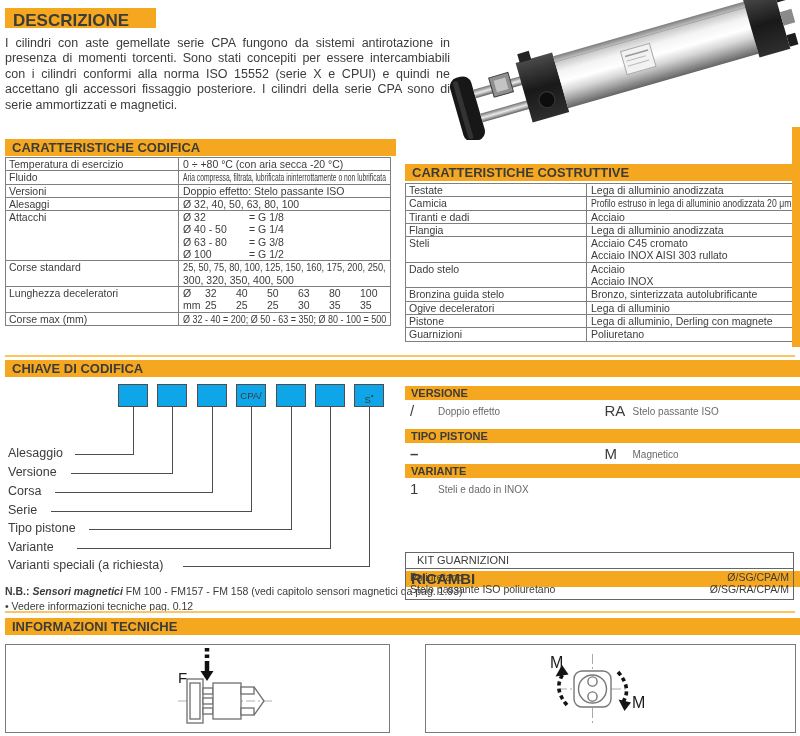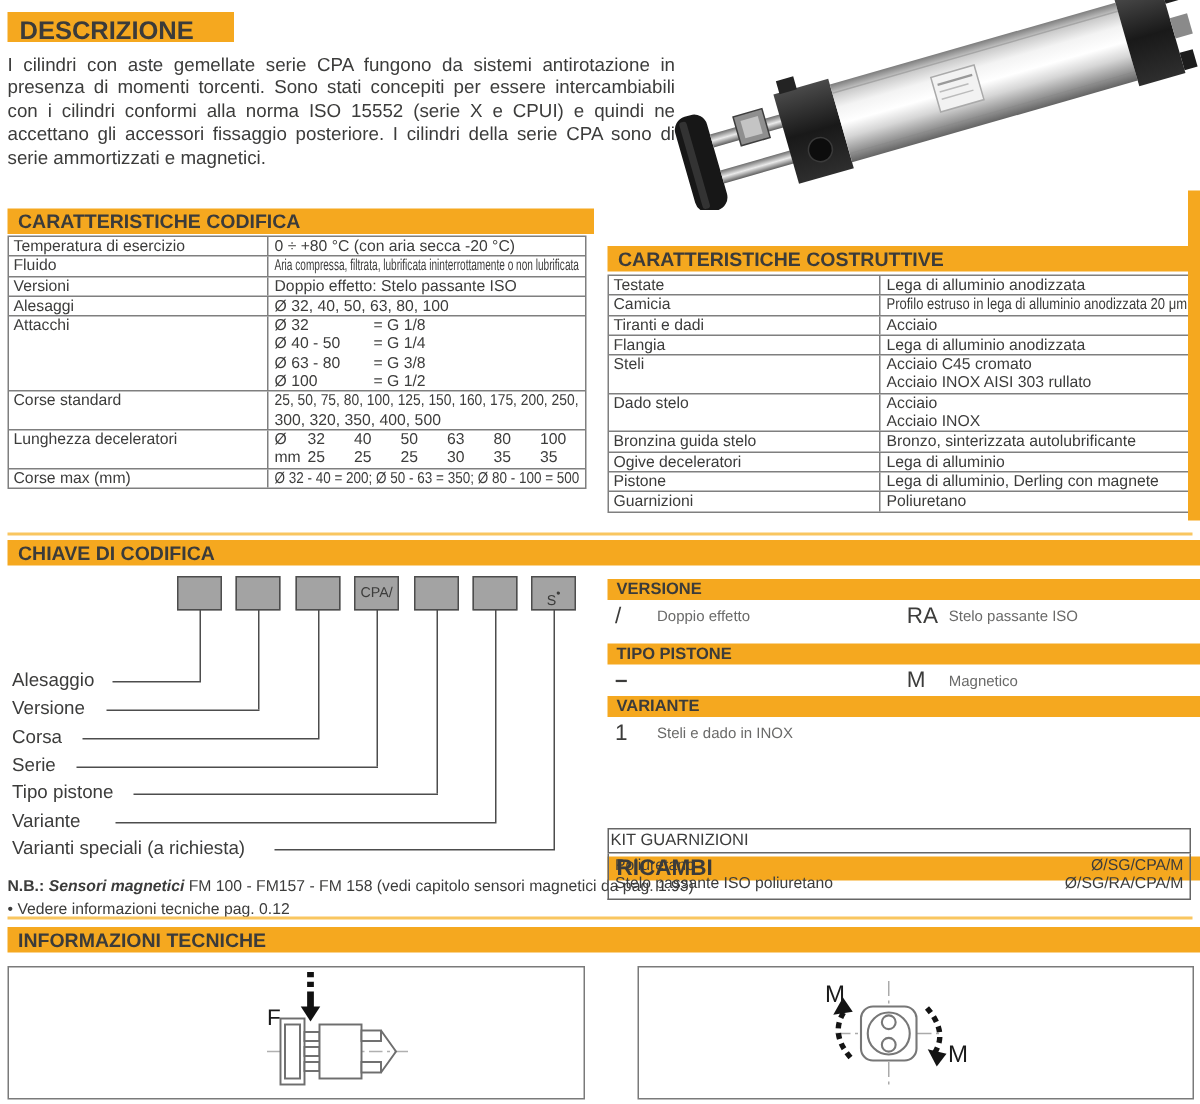--- a/index.html
+++ b/index.html
@@ -40,39 +40,39 @@
   .t-label{border-right:1px solid #7f7f7f;padding:0 3px;white-space:nowrap;overflow:hidden;}
   #tech-table .t-label{flex:0 0 166px;}
   #costr-table .t-label{flex:0 0 174px;}
   .t-val{flex:1;padding:0 4px;min-width:0;overflow:hidden;}
   .t-line{white-space:nowrap;}
   .pair-a{display:inline-block;width:66px;}
   .cell0{display:inline-block;width:22px;}
   .cell{display:inline-block;width:31px;}
   
   #codifica{position:absolute;left:5px;top:383px;width:396px;height:200px;}
-  .kbox{position:absolute;top:1px;width:28px;height:21px;background:#a3a3a3;border:1px solid #4d4d4d;
+  .kbox{position:absolute;top:1px;width:28px;height:21px;background:#0ea5e9;border:1px solid #4d4d4d;
     font-size:9.5px;line-height:21px;text-align:center;font-weight:normal;color:#3c3c3b;}
   .kbox sup{font-size:8px;vertical-align:5px;}
   .kv{position:absolute;width:1px;background:#4d4d4d;}
   .kh{position:absolute;height:1px;background:#4d4d4d;}
   .klabel{position:absolute;left:3px;font-size:12.5px;white-space:nowrap;color:#3c3c3b;}
   #nb-line{position:absolute;left:5px;top:585px;font-size:10.5px;white-space:nowrap;}
   #nb-line .bi{font-style:italic;font-weight:bold;}
   #nb-line2{position:absolute;left:5px;top:600px;font-size:10.5px;white-space:nowrap;}
   
   .code-row{position:absolute;left:405px;width:389px;height:26px;display:flex;}
   #versione-row{top:402px;} #tipo-row{top:445px;} #variante-row{top:480px;}
   .entry{flex:0 0 50%;display:flex;align-items:flex-start;}
   .entry .code{font-size:15px;min-width:24px;padding-left:5px;color:#3c3c3b;}
   .entry .bolddash{font-weight:bold;}
   .entry .desc{font-size:10px;color:#6a6a69;margin-top:4px;padding-left:4px;white-space:nowrap;}
   
   #kit-table{position:absolute;left:405px;top:552px;width:389px;}
-  .kit-head{border:1px solid #666;height:15px;line-height:15px;padding-left:1px;font-size:11px;}
+  .kit-head{border:1px solid #666;height:15px;line-height:15px;padding-left:11px;font-size:11px;}
   .kit-body{border:1px solid #666;border-top:none;padding:3px 4px 4px;}
   .kit-row{display:flex;justify-content:space-between;font-size:10.5px;line-height:11.5px;}
   
   .info-box{position:absolute;top:644px;height:87px;border:1px solid #7a7a7a;background:#fff;}
   #info-left{left:5px;width:383px;}
   #info-right{left:425px;width:369px;}
   .info-box svg{width:100%;height:100%;display:block;}
 </style>
 </head>
 <body>

